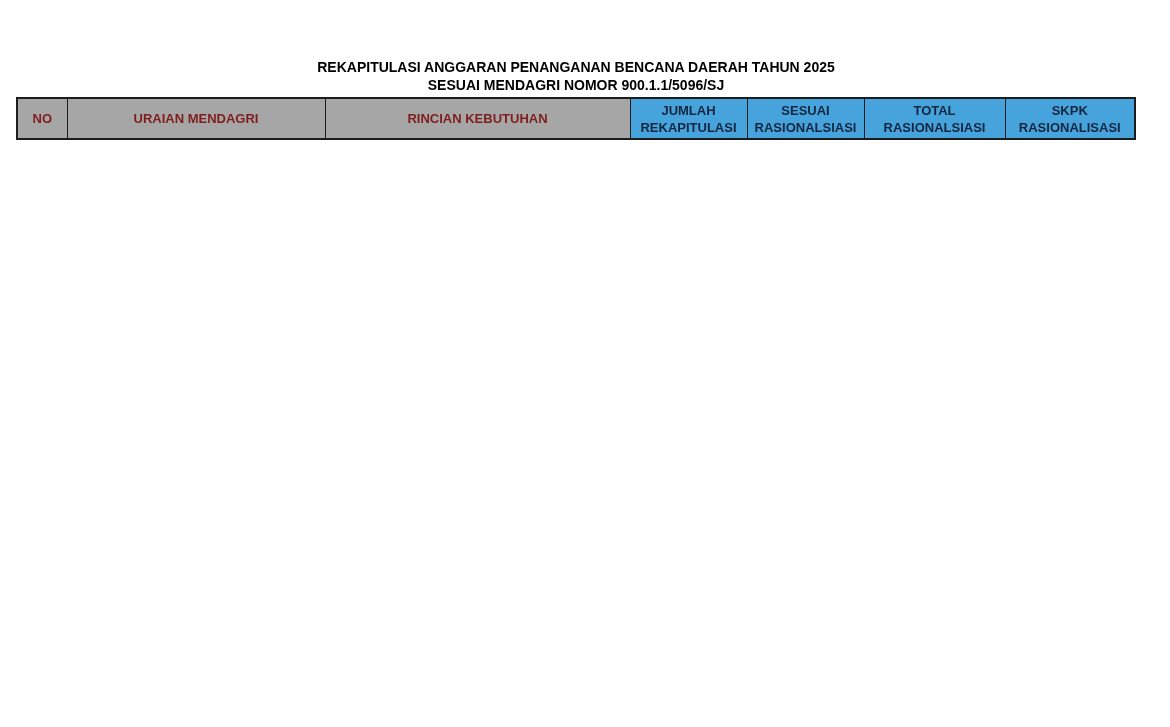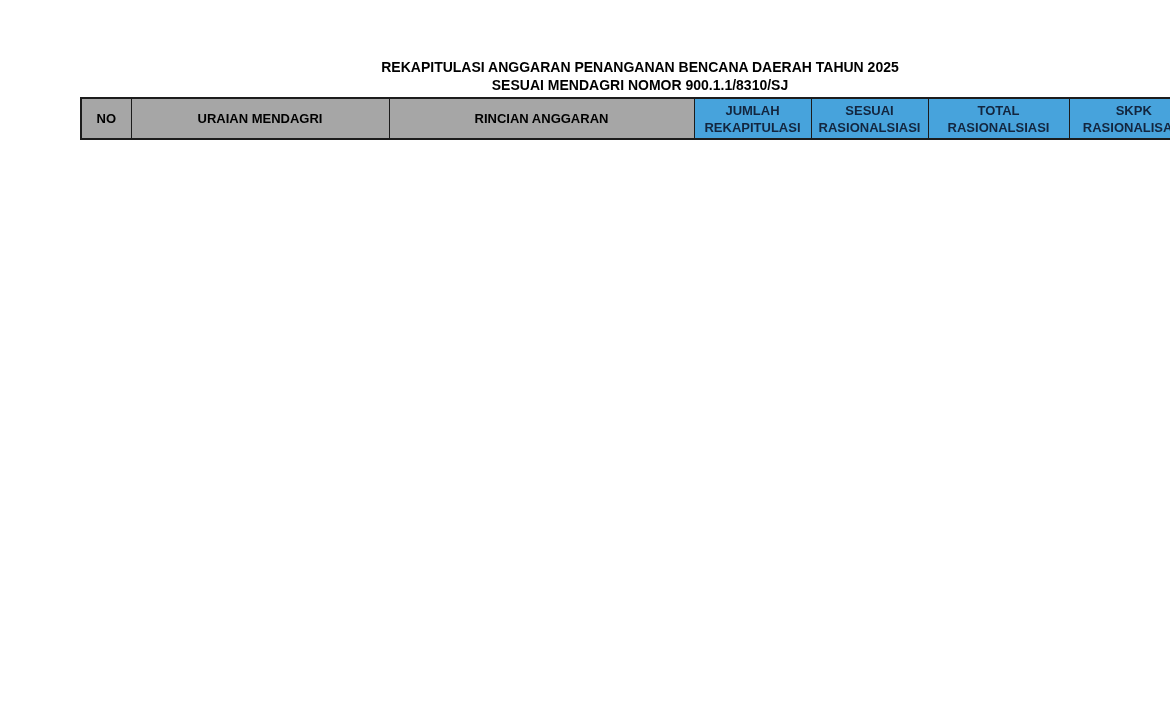--- a/index.html
+++ b/index.html
@@ -11,21 +11,21 @@
     --text-c: #1a1a1a;
   }
   * { box-sizing: border-box; margin: 0; padding: 0; }
   html, body {
     width: 1170px;
     background: #ffffff;
     font-family: "Liberation Sans", "DejaVu Sans", sans-serif;
     color: var(--text-c);
   }
   body { height: 727px; overflow: hidden; }
-  .page { padding-top: 58px; padding-left: 44px; margin-left: 36px; }
+  .page { padding-top: 58px; padding-left: 16px; }
   .doc-header { width: 1120px; text-align: center; margin-bottom: 3px; }
   .doc-title, .doc-subtitle {
     font-size: 14px;
     font-weight: bold;
     line-height: 18px;
     color: #000000;
     letter-spacing: 0px;
   }
   table.recap {
     border-collapse: collapse;
@@ -44,47 +44,47 @@
   
   col.c-no     { width: 50px; }
   col.c-uraian { width: 258px; }
   col.c-rincian{ width: 305px; }
   col.c-jumlah { width: 117px; }
   col.c-satuan { width: 117px; }
   col.c-total  { width: 141px; }
   col.c-skpk   { width: 130px; }
 
   tr.header-row th { height: 41px; font-weight: bold; line-height: 17px; text-align: center; }
-  th.gray { background: var(--gray-bg); color: #000000; }
+  th.gray { background: var(--gray-bg); color: #7f1d1d; }
   th.blue { background: var(--blue-bg); color: var(--blue-text); }
 </style>
 </head>
 <body>
 
 <div class="page">
   <div class="doc-header">
     <div class="doc-title">REKAPITULASI ANGGARAN PENANGANAN BENCANA DAERAH TAHUN 2025</div>
-    <div class="doc-subtitle">SESUAI MENDAGRI NOMOR 900.1.1/8310/SJ</div>
+    <div class="doc-subtitle">SESUAI MENDAGRI NOMOR 900.1.1/5096/SJ</div>
   </div>
 
   <table class="recap">
     <colgroup>
       <col class="c-no">
         <col class="c-uraian">
         <col class="c-rincian">
       <col class="c-jumlah">
         <col class="c-satuan">
         <col class="c-total">
         <col class="c-skpk">
     </colgroup>
     <thead>
       <tr class="header-row">
         <th class="gray">NO</th>
         <th class="gray">URAIAN MENDAGRI</th>
-        <th class="gray">RINCIAN ANGGARAN</th>
+        <th class="gray">RINCIAN KEBUTUHAN</th>
         <th class="blue">JUMLAH REKAPITULASI</th>
         <th class="blue">SESUAI RASIONALSIASI</th>
         <th class="blue">TOTAL RASIONALSIASI</th>
         <th class="blue">SKPK RASIONALISASI</th>
       </tr>
     </thead>
     <tbody></tbody>
   </table>
 </div>
 

